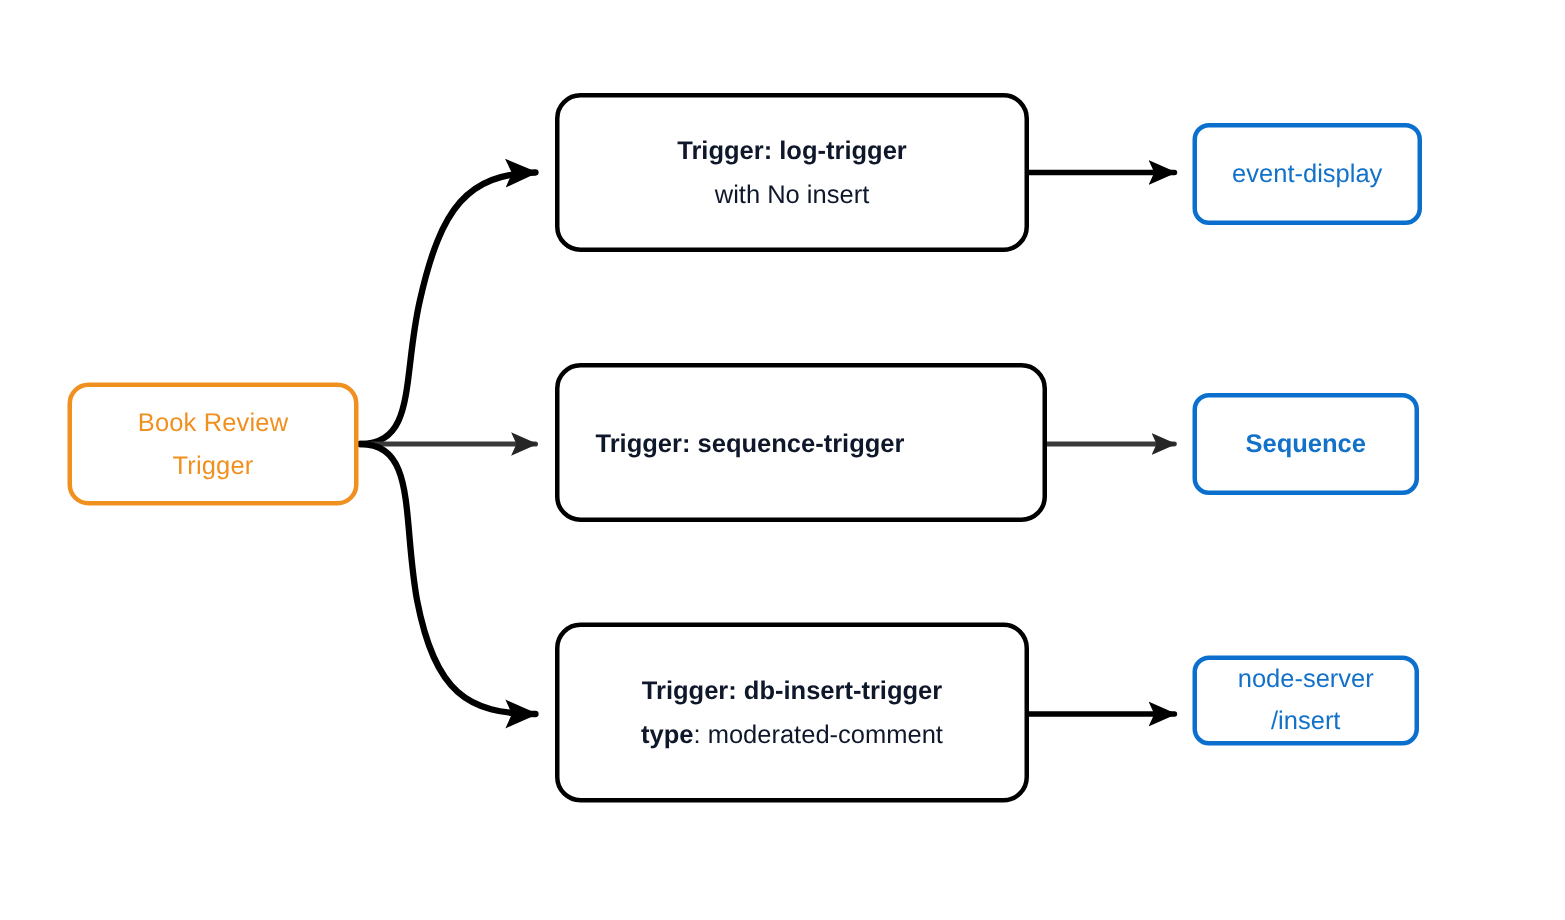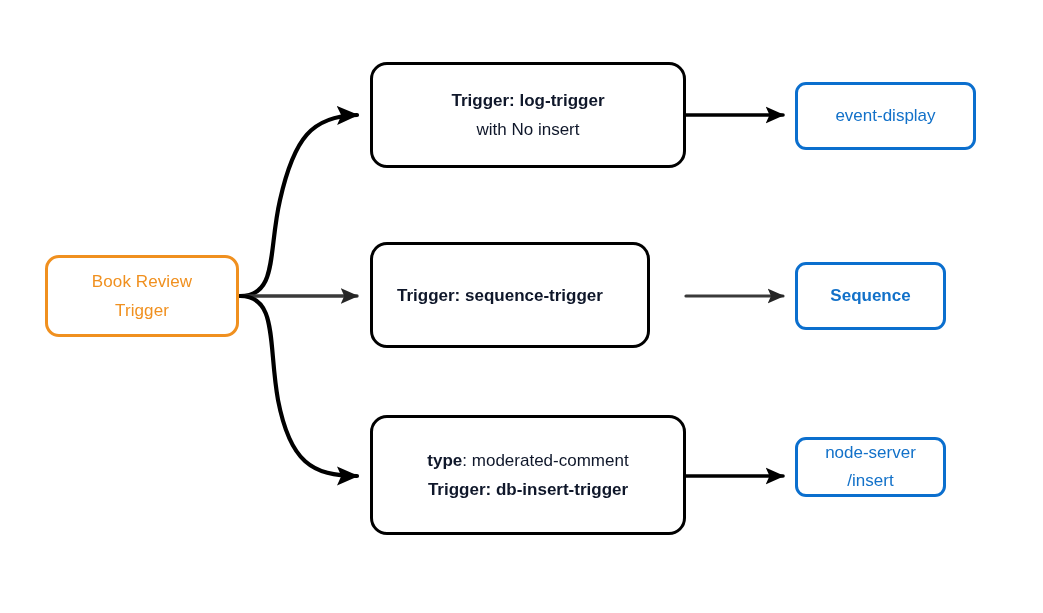--- a/index.html
+++ b/index.html
@@ -111,34 +111,34 @@
     <div class="line">Trigger</div>
   </div>
 
   <div class="node node-trigger align-center" style="left:370px; top:62px; width:316px; height:106px;">
     <div class="lines">
       <div class="line"><b>Trigger: log-trigger</b></div>
       <div class="line">with No insert</div>
     </div>
   </div>
 
-  <div class="node node-trigger align-left" style="left:370px; top:242px; width:280px; height:106px;">
+  <div class="node node-trigger align-left" style="left:370px; top:242px; width:328px; height:106px;">
     <div class="lines">
       <div class="line"><b>Trigger: sequence-trigger</b></div>
     </div>
   </div>
 
   <div class="node node-trigger align-center" style="left:370px; top:415px; width:316px; height:120px;">
     <div class="lines">
+      <div class="line"><b>Trigger: db-insert-trigger</b></div>
       <div class="line"><b>type</b>: moderated-comment</div>
-      <div class="line"><b>Trigger: db-insert-trigger</b></div>
     </div>
   </div>
 
-  <div class="node node-target" style="left:795px; top:82px; width:181px; height:68px;">
+  <div class="node node-target" style="left:795px; top:82px; width:153px; height:68px;">
     <div class="line">event-display</div>
   </div>
 
   <div class="node node-target" style="left:795px; top:262px; width:151px; height:68px;font-weight:bold;">
     <div class="line">Sequence</div>
   </div>
 
   <div class="node node-target" style="left:795px; top:437px; width:151px; height:60px;">
     <div class="line">node-server</div>
     <div class="line">/insert</div>

